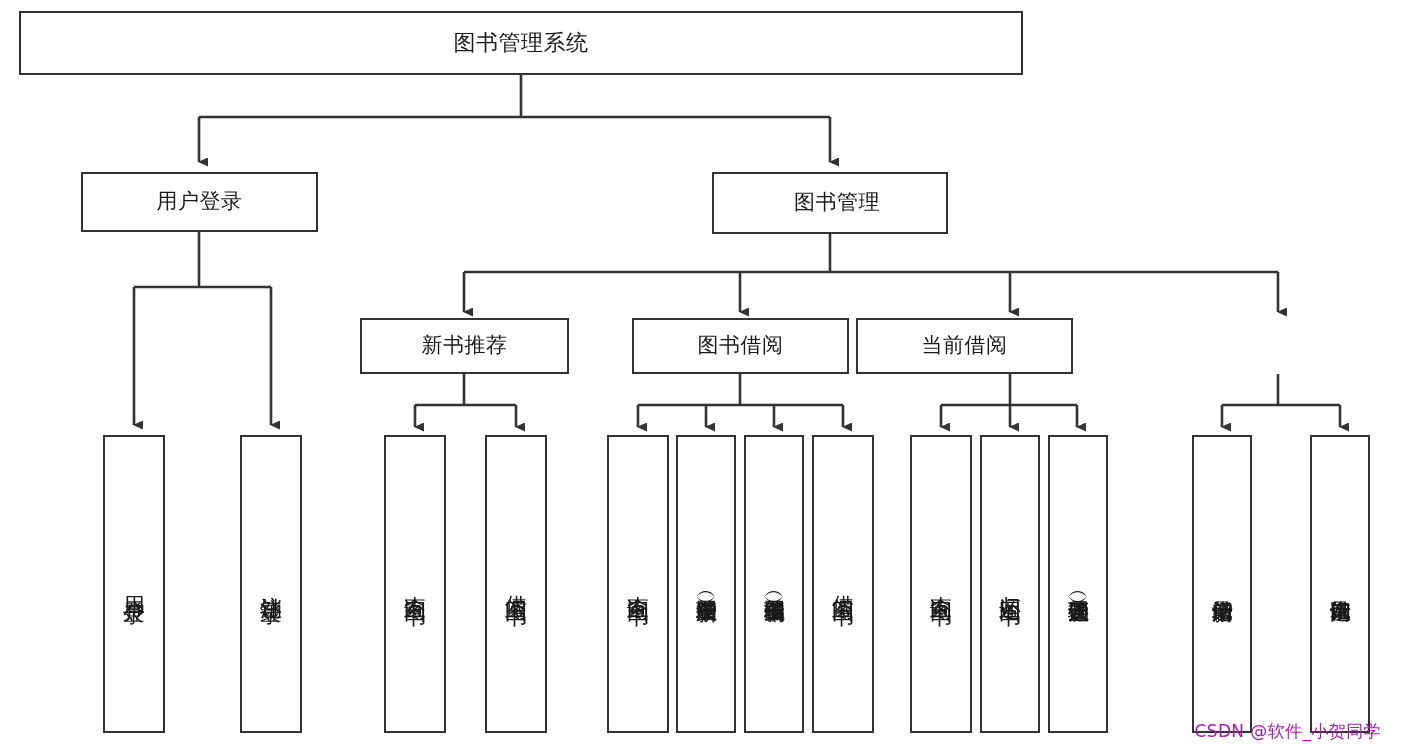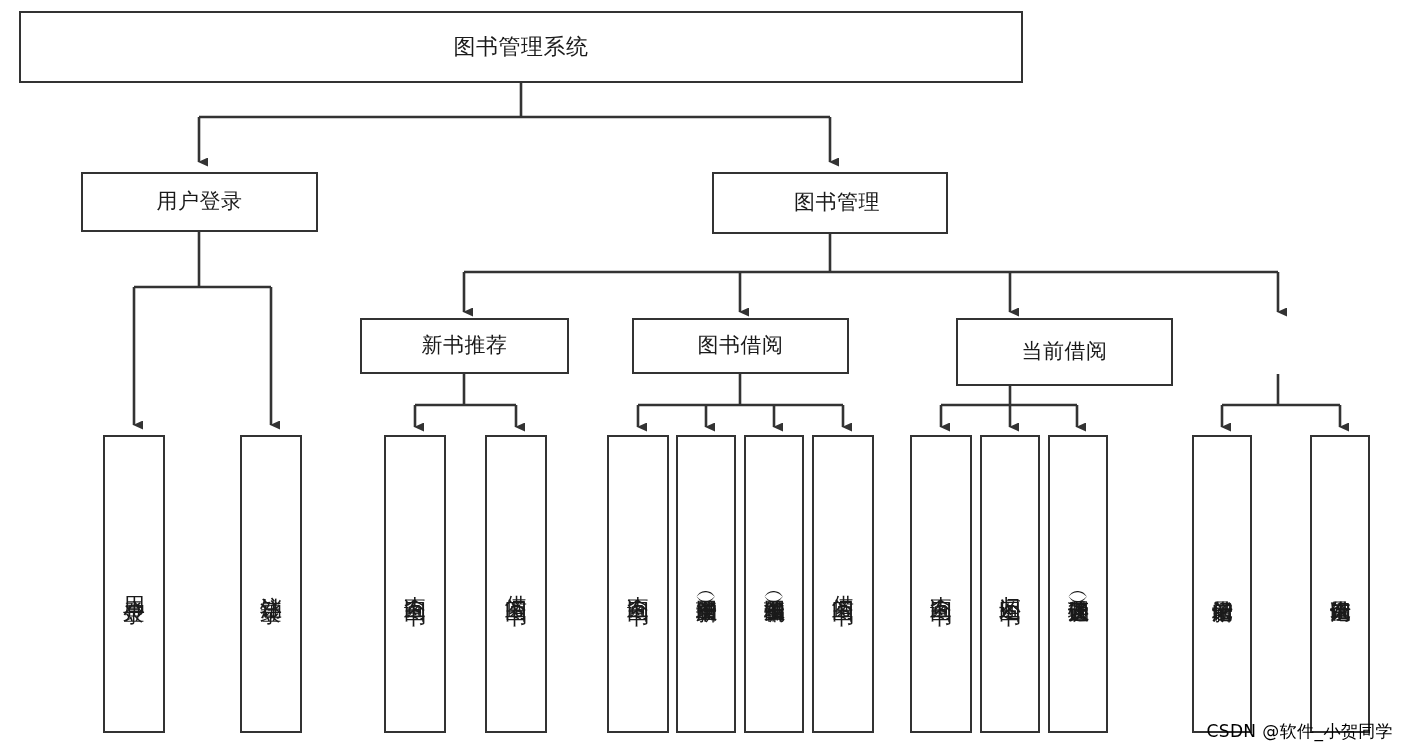--- a/index.html
+++ b/index.html
@@ -65,24 +65,24 @@
     letter-spacing: 3px;
     white-space: nowrap;
     max-height: 100%;
   }
   .node.vert.tight .node-label {
     font-size: 21px;
     letter-spacing: 0px;
   }
   #watermark {
     position: absolute;
-    right: 12px;
+    right: 24px;
     bottom: 4px;
     font-size: 17px;
-    color: #000000;
+    color: #a21caf;
     white-space: nowrap;
     letter-spacing: 0.4px;
     margin-left: 32px;
   }
 </style>
 </head>
 <body>
 
 <div id="diagram-root">
 
@@ -131,38 +131,38 @@
       <path d="M1010,405 L1010,427" marker-end="url(#arrowhead)"></path>
       <path d="M1077,405 L1077,427" marker-end="url(#arrowhead)"></path>
 
       <path d="M1278,374 L1278,405"></path>
       <path d="M1222,405 L1340,405"></path>
       <path d="M1222,405 L1222,427" marker-end="url(#arrowhead)"></path>
       <path d="M1340,405 L1340,427" marker-end="url(#arrowhead)"></path>
     </g>
   </svg>
 
-  <div class="node horiz root" style="left:19px; top:11px; width:1004px; height:72px;">
+  <div class="node horiz root" style="left:19px; top:11px; width:1004px; height:64px;">
     <span class="node-label">图书管理系统</span>
   </div>
 
   <div class="node horiz" style="left:81px; top:172px; width:237px; height:60px;">
     <span class="node-label">用户登录</span>
   </div>
   <div class="node horiz" style="left:712px; top:172px; width:236px; height:62px;padding-left:14px;">
     <span class="node-label">图书管理</span>
   </div>
 
   <div class="node horiz" style="left:632px; top:318px; width:217px; height:56px;">
     <span class="node-label">图书借阅</span>
   </div>
   <div class="node horiz" style="left:360px; top:318px; width:209px; height:56px;">
     <span class="node-label">新书推荐</span>
   </div>
-  <div class="node horiz" style="left:956px; top:318px; width:217px; height:68px;">
+  <div class="node horiz" style="left:856px; top:318px; width:217px; height:56px;">
     <span class="node-label">当前借阅</span>
   </div>
 
   <div class="node vert" style="left:103px; top:435px; width:62px; height:298px;">
     <span class="node-label">用户登录</span>
   </div>
   <div class="node vert" style="left:240px; top:435px; width:62px; height:298px;">
     <span class="node-label">注销登录</span>
   </div>
 

